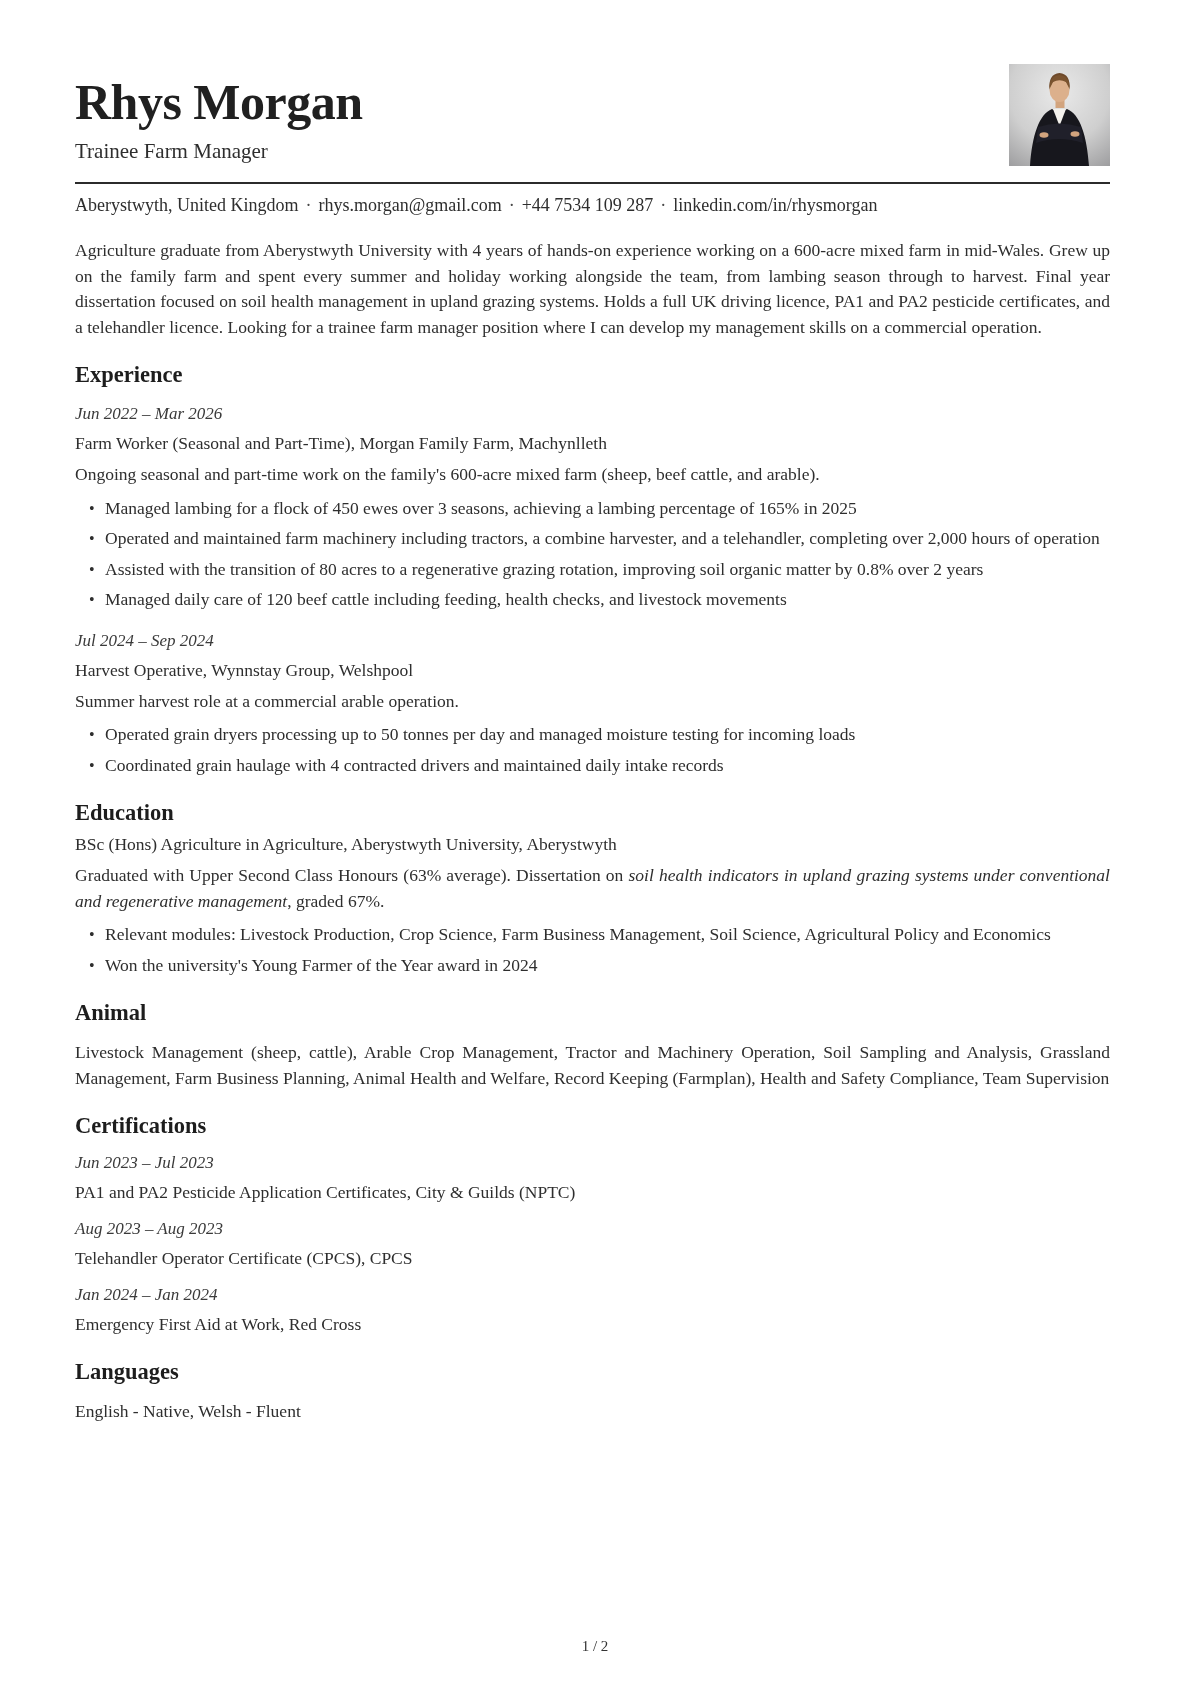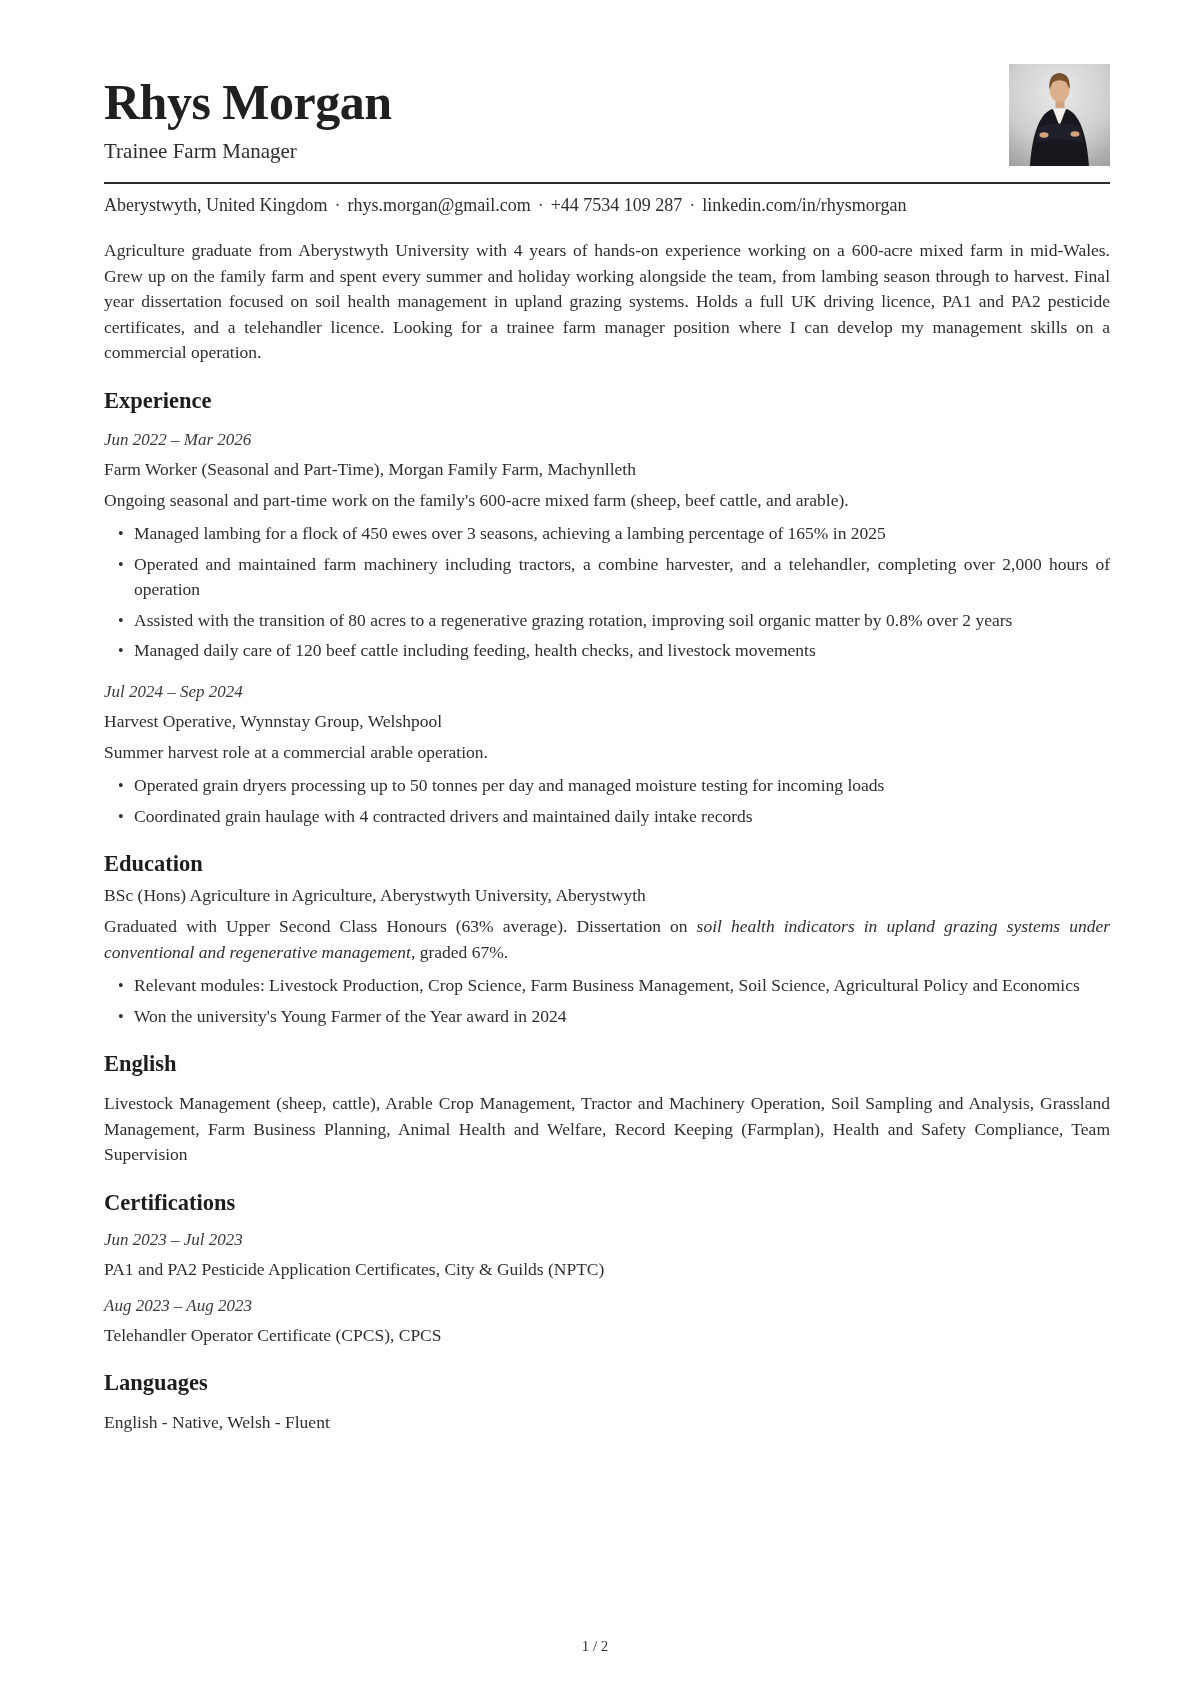--- a/index.html
+++ b/index.html
@@ -1,19 +1,19 @@
 <!DOCTYPE html>
 <html><head>
 <meta charset="utf-8">
 <style>
   html,body{margin:0;padding:0;background:#ffffff;}
   .page{
     width:1190px;height:1683px;box-sizing:border-box;position:relative;
     background:#ffffff;overflow:hidden;
-    padding:64px 80px 0 104px;
+    padding:64px 80px 0 75px;
     font-family:"Liberation Serif","DejaVu Serif",serif;
     color:#2e2e2e;font-size:17.5px;line-height:25.5px;
   }
   .b{font-weight:400;}
   .i{font-style:italic;}
   
   .header{display:flex;justify-content:space-between;align-items:flex-start;}
   h1{font-size:50px;line-height:52px;margin:12px 0 0;font-weight:700;color:#202020;letter-spacing:-0.5px;}
   .job-title{font-size:21px;line-height:28px;margin-top:9px;color:#2e2e2e;}
   .photo{width:101px;height:102px;flex:0 0 auto;overflow:hidden;}
@@ -110,37 +110,41 @@
     <h2>Education</h2>
     <div class="role"><span class="b">BSc (Hons) Agriculture in Agriculture,</span><span> Aberystwyth University, Aberystwyth</span></div>
     <div class="desc"><span>Graduated with Upper Second Class Honours (</span><span class="b">63% average</span><span>). Dissertation on </span><span class="i">soil health indicators in upland grazing systems under conventional and regenerative management</span><span>, graded </span><span class="b">67%</span><span>.</span></div>
     <ul class="bullets">
         <li><span>Relevant modules: Livestock Production, Crop Science, Farm Business Management, Soil Science, Agricultural Policy and Economics</span></li>
         <li><span>Won the university's </span><span class="b">Young Farmer of the Year</span><span> award in 2024</span></li>
       </ul>
   </section>
 
   <section>
-    <h2>English</h2>
+    <h2>Animal</h2>
     <div class="plain-block">Livestock Management (sheep, cattle), Arable Crop Management, Tractor and Machinery Operation, Soil Sampling and Analysis, Grassland Management, Farm Business Planning, Animal Health and Welfare, Record Keeping (Farmplan), Health and Safety Compliance, Team Supervision</div>
   </section>
 
   <section>
     <h2>Certifications</h2>
     <div>
   <div class="cert">
     <div class="dates">Jun 2023 – Jul 2023</div>
     <div class="role"><span class="b">PA1 and PA2 Pesticide Application Certificates,</span><span> City &amp; Guilds (NPTC)</span></div>
   </div>
 
   <div class="cert">
     <div class="dates">Aug 2023 – Aug 2023</div>
     <div class="role"><span class="b">Telehandler Operator Certificate (CPCS),</span><span> CPCS</span></div>
   </div>
 
+  <div class="cert">
+    <div class="dates">Jan 2024 – Jan 2024</div>
+    <div class="role"><span class="b">Emergency First Aid at Work,</span><span> Red Cross</span></div>
+  </div>
 </div>
   </section>
 
   <section>
     <h2>Languages</h2>
     <div class="plain-block">English - Native, Welsh - Fluent</div>
   </section>
 
   <div class="footer">1 / 2</div>
 

